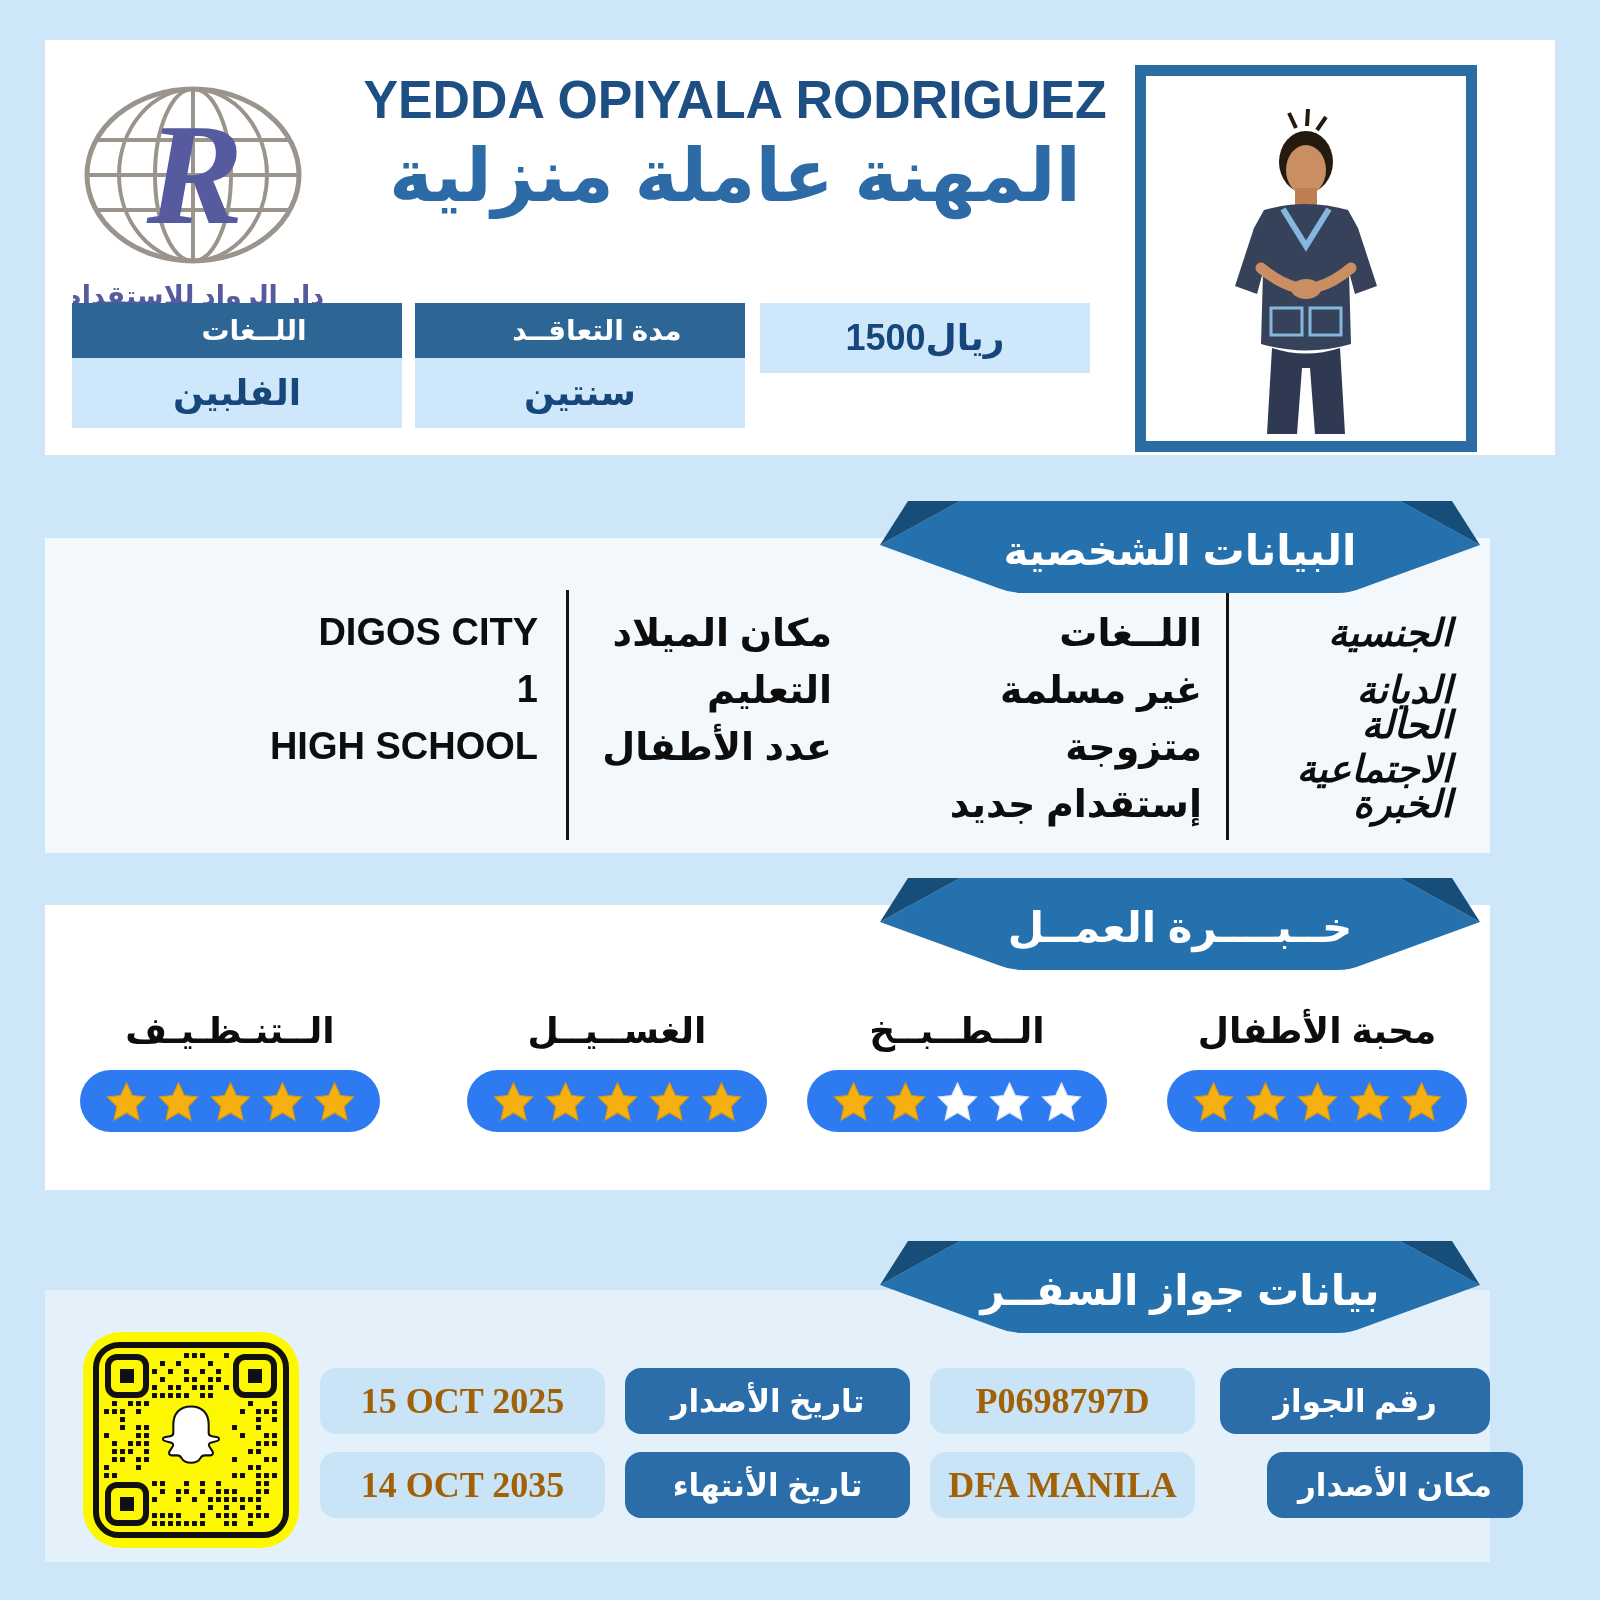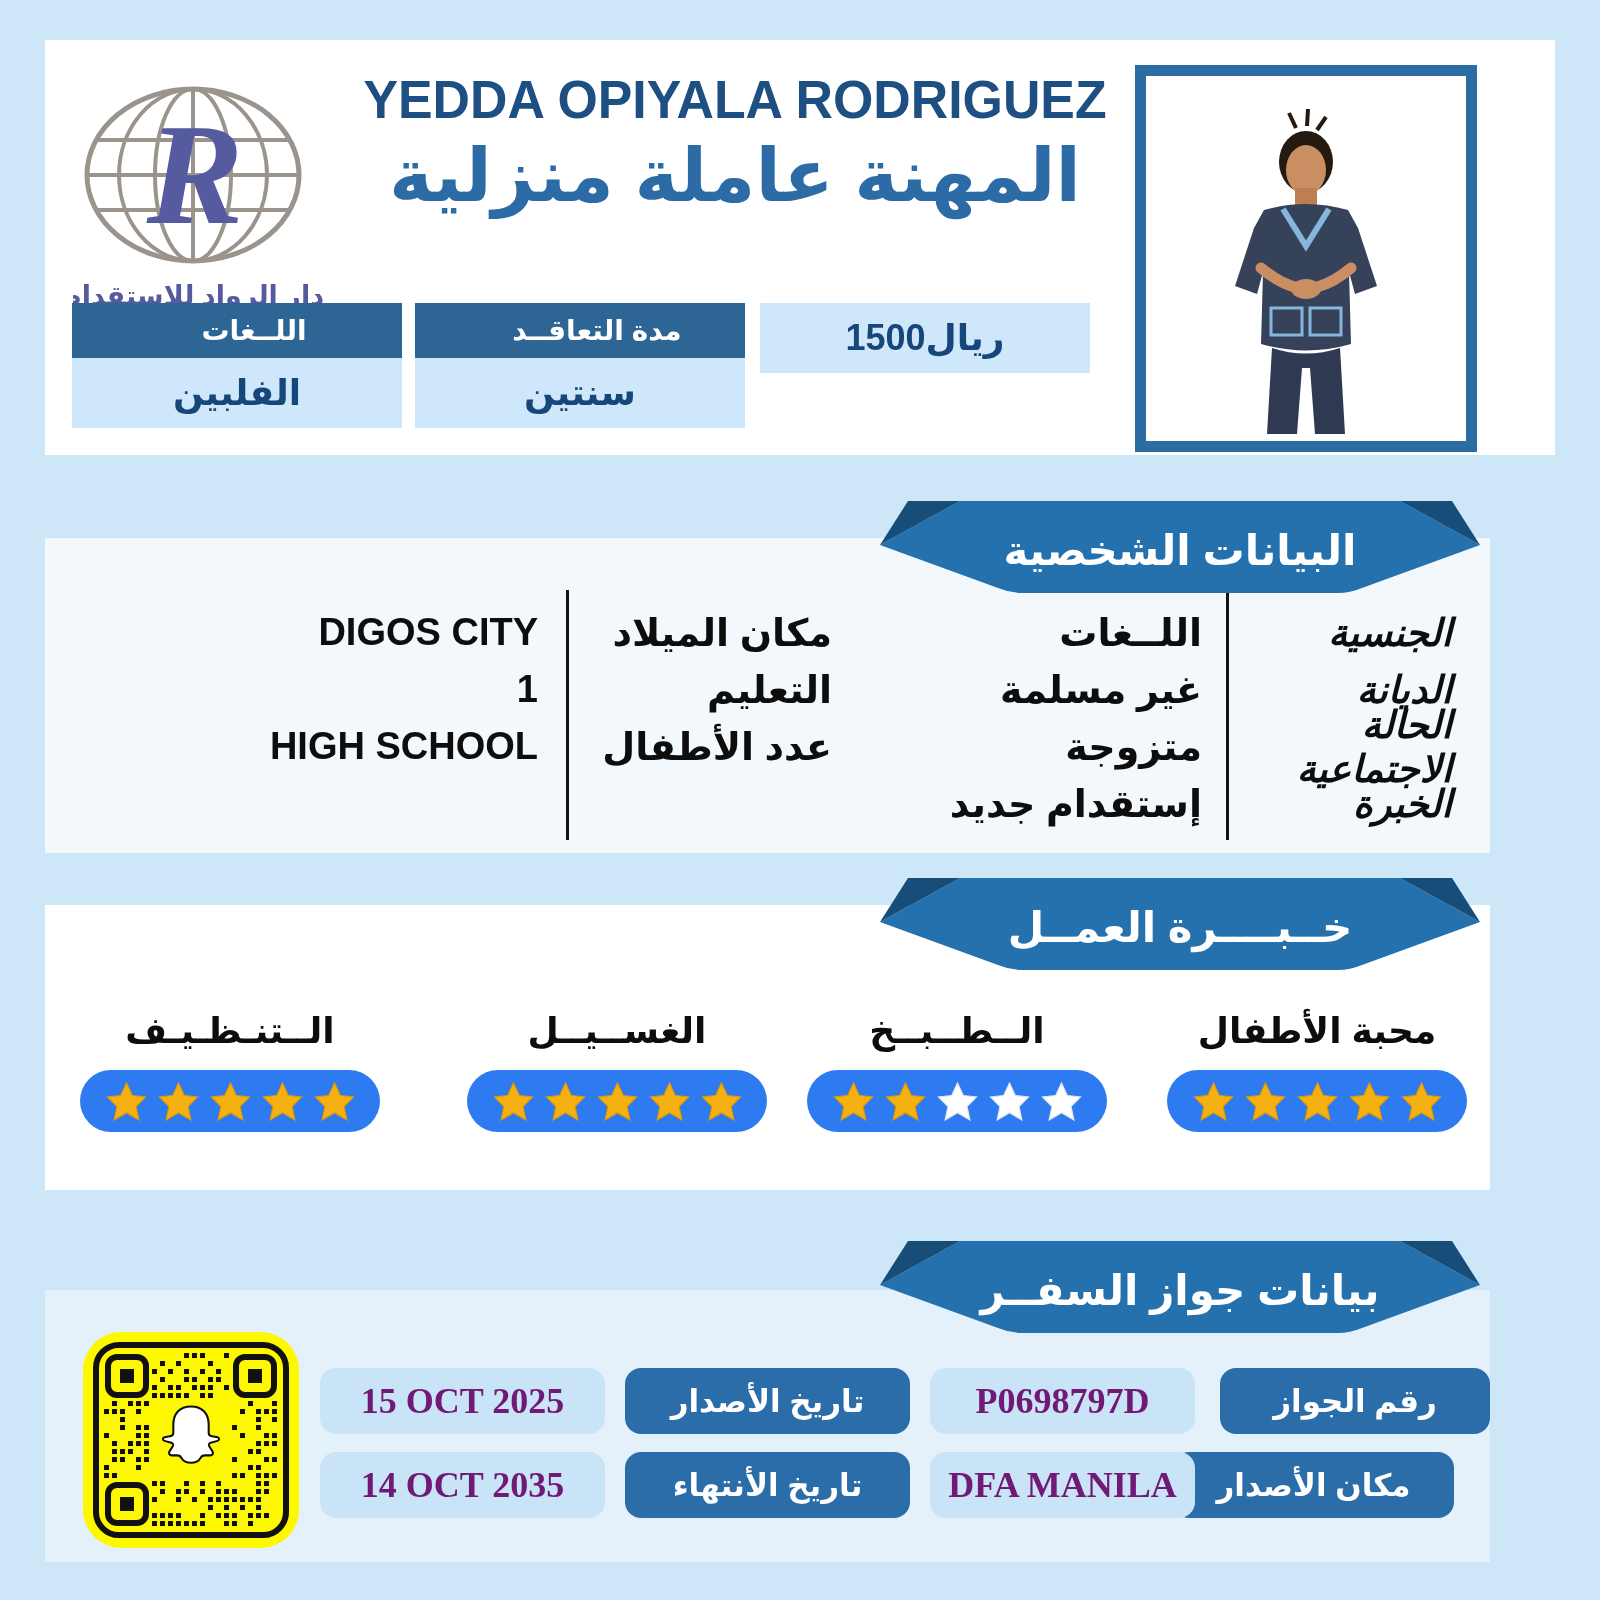--- a/index.html
+++ b/index.html
@@ -69,21 +69,21 @@
     display:flex;align-items:center;justify-content:center;gap:11px;
   }
   .star-pill .star{display:flex;}
   
   #passport-card{left:45px;top:1290px;width:1445px;height:272px;background:#e4f1fb;}
   .pp-pill{
     position:absolute;height:66px;border-radius:16px;display:flex;align-items:center;justify-content:center;
   }
   .pp-label{background:#2b6da9;color:#fff;font-size:31px;font-weight:bold;direction:rtl;}
   .pp-value{
-    background:#c9e3f7;color:#701a75;font-size:36px;font-weight:bold;
+    background:#c9e3f7;color:#a16207;font-size:36px;font-weight:bold;
     font-family:"Liberation Serif","DejaVu Serif",serif;
   }
   #qr{
     position:absolute;left:38px;top:42px;width:216px;height:216px;border-radius:38px;background:#fdf800;
     display:flex;align-items:center;justify-content:center;
   }
   #qr-inner{width:184px;height:184px;border:6px solid #111;border-radius:26px;position:relative;background:#fdf800;}
   #qr-inner svg{position:absolute;left:3px;top:3px;}
 </style>
 </head>
@@ -488,19 +488,19 @@
           <path transform="translate(55,52) scale(0.68)" d="M50 5 C33 5 24 16 24 32 v12 c0 3 -2.5 4.5 -5 5 l-8 1.5 c-3 .6 -3 4.4 0 5.2 l10 2.8 c2.5 .7 3.5 2.8 2.2 5 l-5 8 c-1.5 2.6 .3 5.5 3.3 5.5 h8 c2.8 0 5.2 1.4 6.5 3.8 c2.5 4.4 8 7.2 14 7.2 s11.5 -2.8 14 -7.2 c1.3 -2.4 3.7 -3.8 6.5 -3.8 h8 c3 0 4.8 -2.9 3.3 -5.5 l-5 -8 c-1.3 -2.2 -.3 -4.3 2.2 -5 l10 -2.8 c3 -.8 3 -4.6 0 -5.2 L81 49 c-2.5 -.5 -5 -2 -5 -5 V32 C76 16 67 5 50 5 Z" fill="#fff" stroke="#111" stroke-width="3"></path>
         </svg>
       </div>
     </div>
 
     <div class="pp-pill pp-label" style="left:1175px;top:78px;width:270px">رقم الجواز</div>
     <div class="pp-pill pp-value" style="left:885px;top:78px;width:265px">P0698797D</div>
     <div class="pp-pill pp-label" style="left:580px;top:78px;width:285px">تاريخ الأصدار</div>
     <div class="pp-pill pp-value" style="left:275px;top:78px;width:285px">15 OCT 2025</div>
 
-    <div class="pp-pill pp-label" style="left:1128px;top:162px;width:281px">مكان الأصدار</div>
+    <div class="pp-pill pp-label" style="left:1222px;top:162px;width:256px">مكان الأصدار</div>
     <div class="pp-pill pp-value" style="left:885px;top:162px;width:265px">DFA MANILA</div>
     <div class="pp-pill pp-label" style="left:580px;top:162px;width:285px">تاريخ الأنتهاء</div>
     <div class="pp-pill pp-value" style="left:275px;top:162px;width:285px">14 OCT 2035</div>
   </div>
 
 </div>
 
 </body></html>

